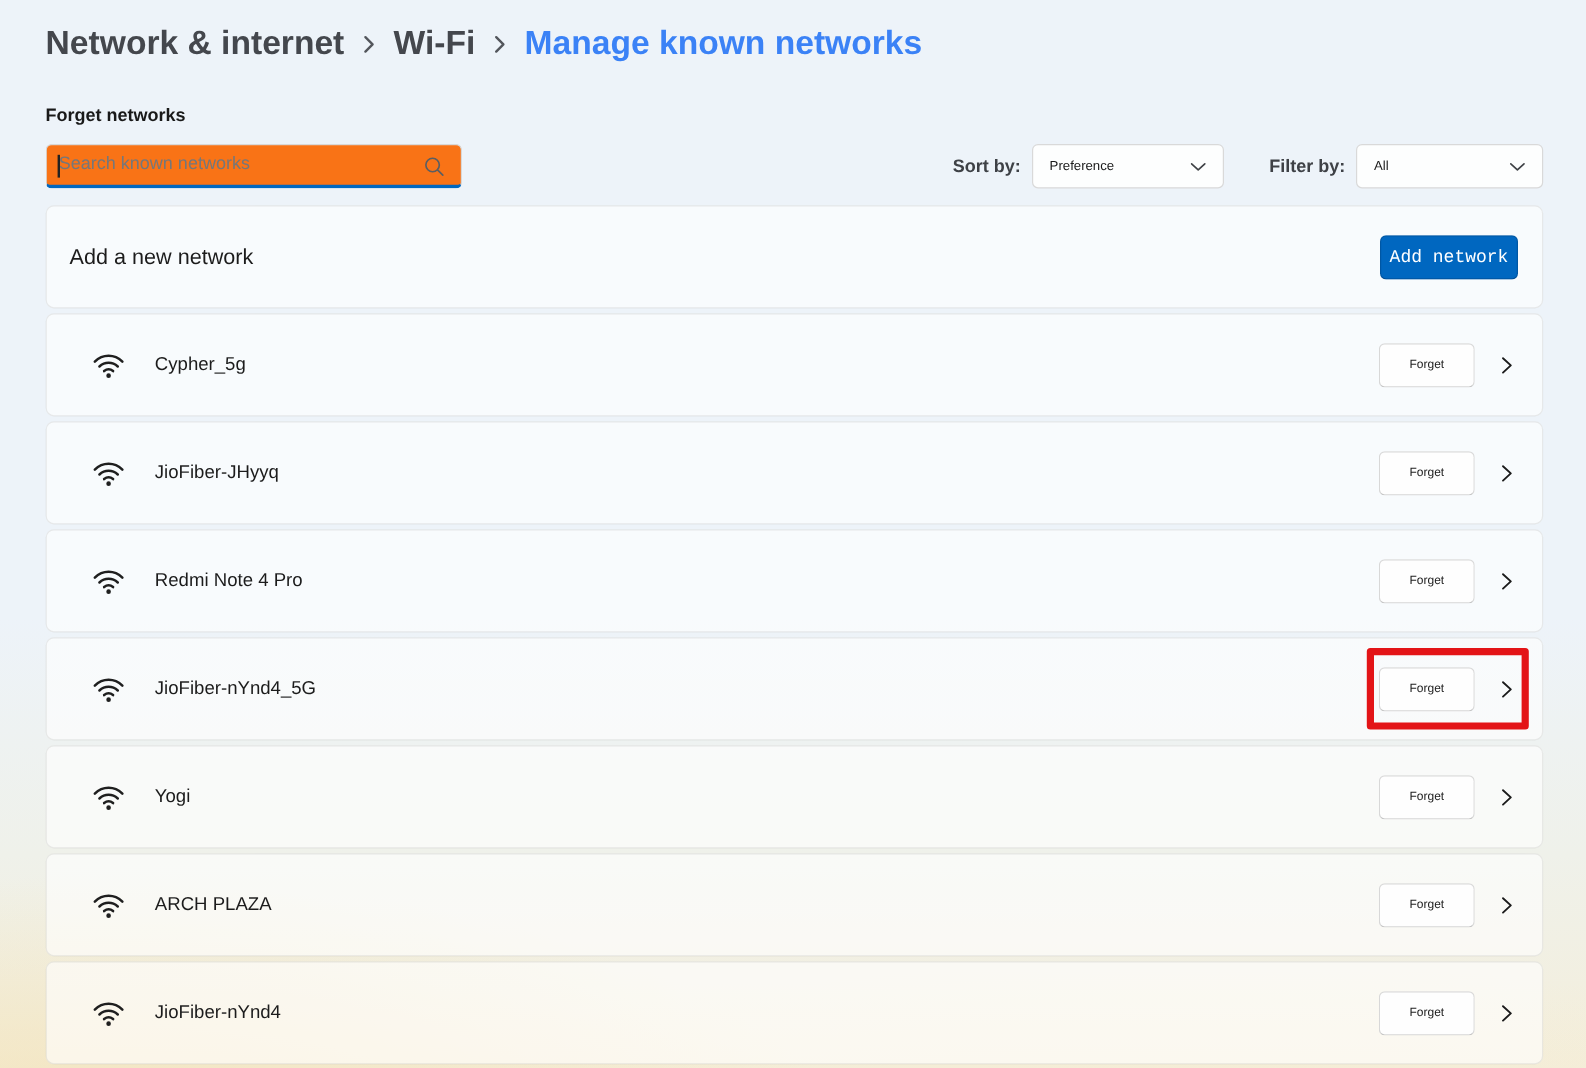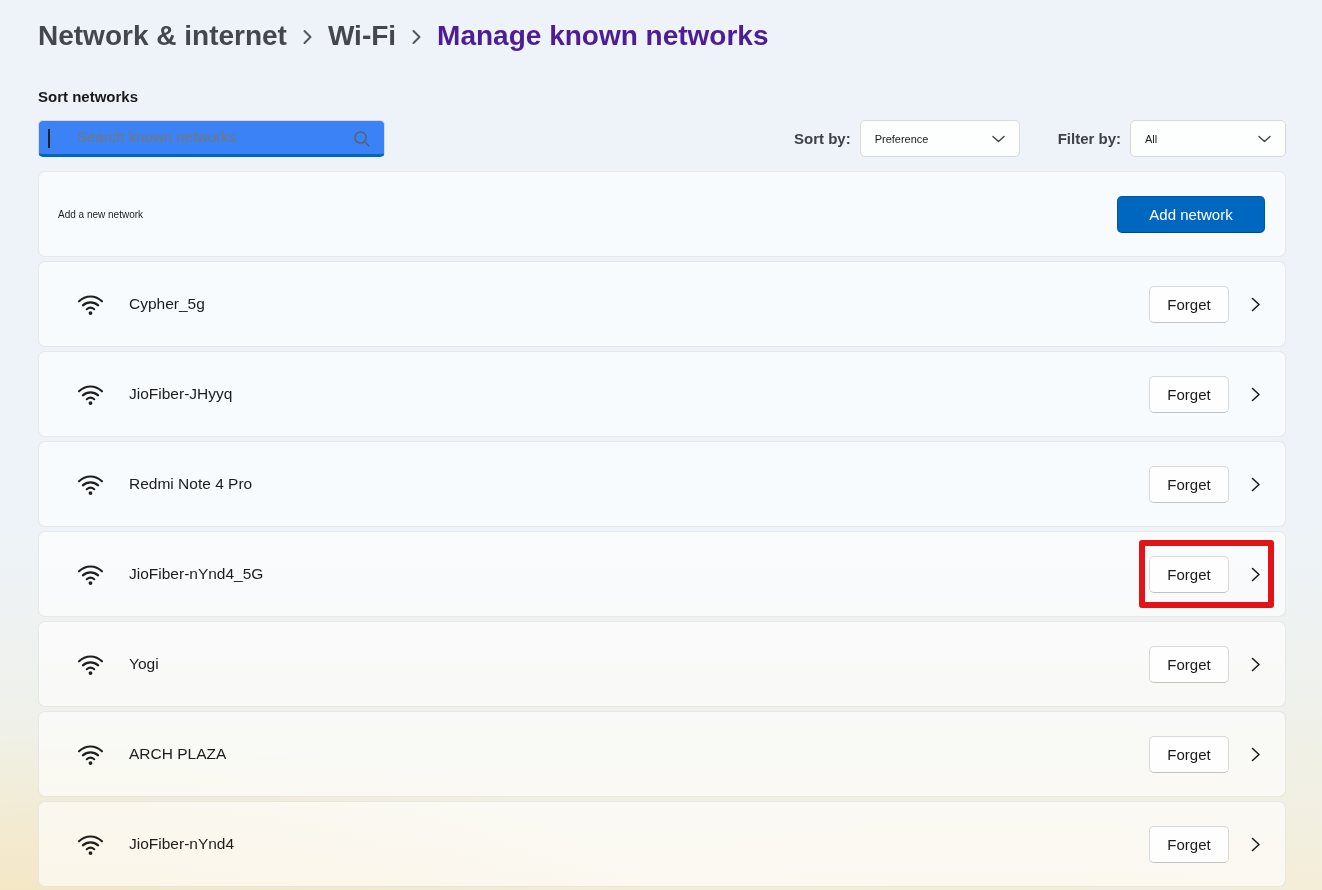--- a/index.html
+++ b/index.html
@@ -10,32 +10,32 @@
       radial-gradient(1050px 430px at 6% 112%, rgba(243,226,182,0.95), rgba(243,226,182,0) 62%),
       radial-gradient(1500px 430px at 75% 120%, rgba(246,235,204,0.9), rgba(246,235,204,0) 62%),
       linear-gradient(180deg, #edf3f9 0%, #edf3f9 58%, #eff1ea 80%, #f4eedb 100%);
     color: #1b1b1b;
   }
   .page { width: 100%; height: 100%; padding: 14px 36px 0 38px; }
 
   
   .breadcrumb { display: flex; align-items: center; height: 44px; font-size: 28px; font-weight: 600; }
   .crumb { color: #44474d; cursor: pointer; }
-  .crumb.current { color: #4c1d95; }
+  .crumb.current { color: #3b82f6; }
   .crumb-sep { display: inline-flex; align-items: center; margin: 2px 15px 0 15px; }
 
   
   .section-label { margin-top: 30px; font-size: 15px; font-weight: 700; color: #191919; }
 
   
   .controls-row { margin-top: 15px; display: flex; align-items: center; }
   .searchbox {
     position: relative; width: 347px; height: 37px;
-    background: #3b82f6; border: 1px solid #d8d8d8; border-bottom: 3px solid var(--accent);
-    border-radius: 5px; display: flex; align-items: center; padding-left: 28px;
+    background: #f97316; border: 1px solid #d8d8d8; border-bottom: 3px solid var(--accent);
+    border-radius: 5px; display: flex; align-items: center;
   }
   .searchbox input {
     border: none; outline: none; background: transparent; width: 100%;
     font-family: inherit; font-size: 15px; color: #1b1b1b; padding: 0 34px 2px 10px;
   }
   .searchbox input::placeholder { color: #75777a; }
   .search-caret { position: absolute; left: 9px; top: 8px; width: 1.5px; height: 19px; background: #222; }
   .search-icon { position: absolute; right: 13px; top: 9px; }
 
   .filters { margin-left: auto; display: flex; align-items: center; }
@@ -49,36 +49,36 @@
   .dropdown.sort { width: 160px; margin-right: 38px; }
   .dropdown.filter { width: 156px; justify-content: space-between; }
 
   
   .card {
     position: relative; height: 86px; margin-bottom: 4px; border-radius: 7px;
     background: rgba(255,255,255,0.62); border: 1px solid rgba(120,120,115,0.14);
     display: flex; align-items: center;
   }
   .add-card { margin-top: 14px; padding: 0 20px 0 19px; }
-  .add-label { font-size: 10px; color: #1c1c1c; }
+  .add-label { font-size: 18px; color: #1c1c1c; }
   .btn-primary {
-    margin-left: auto; width: 148px; height: 37px; border-radius: 5px;
+    margin-left: auto; width: 115px; height: 37px; border-radius: 5px;
     background: var(--accent); color: #fff; border: 1px solid rgba(0,40,80,0.25);
     border-bottom-color: rgba(0,30,70,0.4);
-    font-family: Liberation Sans, sans-serif; font-size: 15px; cursor: pointer;
+    font-family: Liberation Mono, monospace; font-size: 15px; cursor: pointer;
   }
 
   .net-row { padding: 0 22px 0 38px; }
   .wifi-icon { display: inline-flex; width: 27px; justify-content: center; }
   .net-name { margin-left: 25px; font-size: 15.5px; color: #1c1c1c; }
   .row-actions { margin-left: auto; display: flex; align-items: center; gap: 19px; }
   .btn-forget {
     width: 80px; height: 37px; border-radius: 5px; background: #fefefe;
     border: 1px solid #d8d8d8; border-bottom-color: #c3c3c3;
-    font-family: inherit; font-size: 15px; color: #1b1b1b; cursor: pointer;
+    font-family: inherit; font-size: 10px; color: #1b1b1b; cursor: pointer;
   }
   .chev-right { display: inline-flex; cursor: pointer; }
 
   .red-box {
     position: absolute; right: 11px; top: 8px; width: 135px; height: 68px;
     border: 6px solid var(--red); border-radius: 3px; pointer-events: none;
   }
 </style>
 </head>
 <body>
@@ -94,21 +94,21 @@
     </span>
     <span class="crumb">Wi-Fi</span>
     <span class="crumb-sep">
       <svg width="11" height="20" viewBox="0 0 11 20">
           <path d="M2.5 4 L8.5 10 L2.5 16" fill="none" stroke="#53565c" stroke-width="2" stroke-linecap="round" stroke-linejoin="round"></path>
         </svg>
     </span>
     <span class="crumb current">Manage known networks</span>
   </nav>
 
-  <div class="section-label">Sort networks</div>
+  <div class="section-label">Forget networks</div>
 
   <div class="controls-row">
     <div class="searchbox">
       <span class="search-caret"></span>
       <input type="text" placeholder="Search known networks" style="">
       <span class="search-icon">
         <svg width="18" height="18" viewBox="0 0 18 18">
             <circle cx="7.5" cy="7.5" r="5.6" fill="none" stroke="#5b5e62" stroke-width="1.4"></circle>
             <path d="M11.8 11.8 L16 16" stroke="#5b5e62" stroke-width="1.4" stroke-linecap="round"></path>
           </svg>

